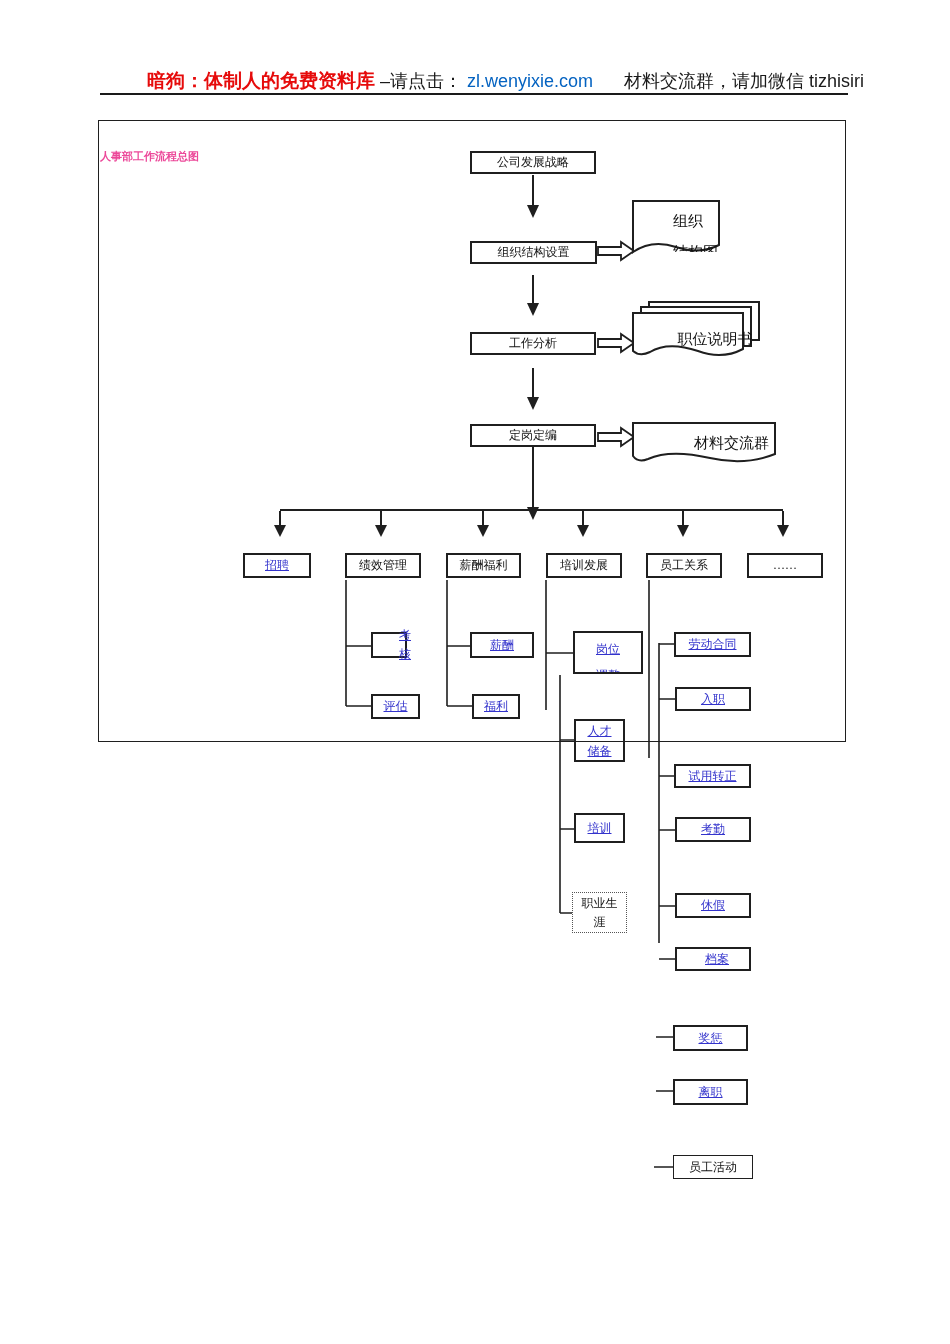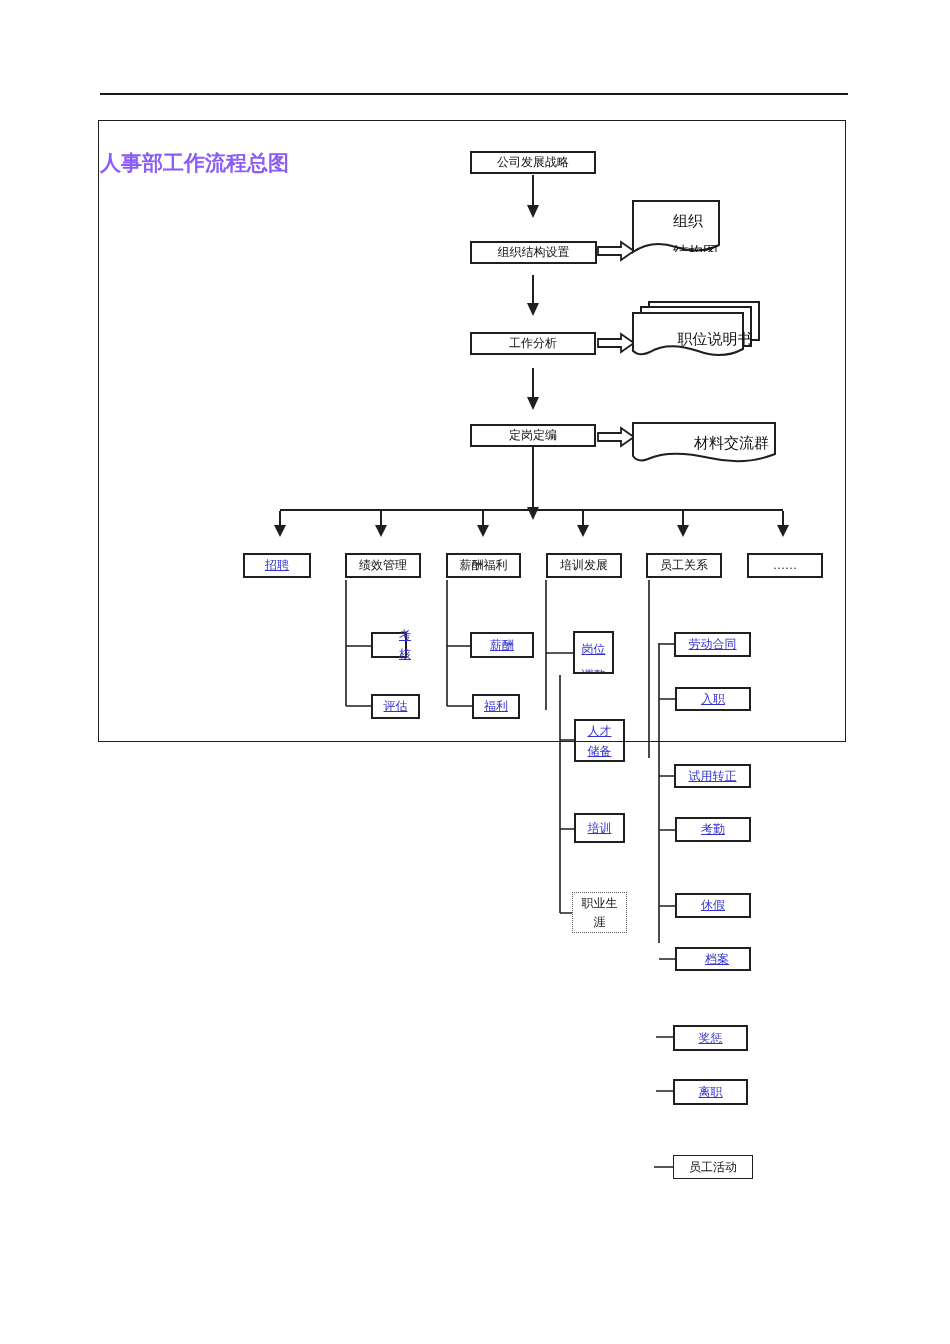--- a/index.html
+++ b/index.html
@@ -8,38 +8,44 @@
   
   .hdr{position:absolute;left:147px;top:68px;width:700px;white-space:nowrap;
        font-family:"Liberation Sans","DejaVu Sans",sans-serif;font-size:18px;color:#1a1a1a;}
   .hdr .red{color:#e60b0b;font-weight:bold;font-size:19px;}
   .hdr .blue{color:#0563c1;}
   .hdr .tail{margin-left:26px;}
   .rule{position:absolute;left:100px;top:93px;width:748px;height:2px;background:#1a1a1a;}
   
   .frame{position:absolute;left:98px;top:120px;width:748px;height:622px;
          border:1.5px solid #1f1f1f;box-sizing:border-box;z-index:3;pointer-events:none;}
-  .title{position:absolute;left:100px;top:149px;font-size:21px;font-weight:bold;color:#8b5cf6;z-index:2;}
+  .title{position:absolute;left:100px;top:149px;font-size:11px;font-weight:bold;color:#ec4899;z-index:2;}
   
   .node{position:absolute;box-sizing:border-box;border:2px solid #1f1f1f;background:#fff;
         display:flex;align-items:center;justify-content:center;text-align:center;
         font-size:12px;line-height:19px;color:#111;z-index:2;}
   .node.thin{border-width:1px;}
   .node.dotted{border:1.5px dotted #555;background:#fff;}
   .node.two{flex-direction:column;overflow:hidden;justify-content:center;}
   .link{color:#3333cc;text-decoration:underline;}
   svg.wires{position:absolute;left:0;top:0;z-index:1;}
   .doc-text{position:absolute;z-index:2;font-size:15px;color:#111;margin-left:27px;}
   .doc-text.center{text-align:center;}
 </style>
 </head>
 <body>
 
 <div class="page">
 
+  <div class="hdr">
+    <span class="red">暗狗：体制人的免费资料库</span>
+    <span>–请点击：</span>
+    <span class="blue">zl.wenyixie.com</span>
+    <span class="tail">材料交流群，请加微信 tizhisiri</span>
+  </div>
   <div class="rule"></div>
 
   <svg class="wires" width="950" height="1344" viewBox="0 0 950 1344">
     <g stroke="#1f1f1f" stroke-width="2" fill="none">
       <path d="M533,175 V205"></path>
       <path d="M533,275 V303"></path>
       <path d="M533,368 V397"></path>
       <path d="M533,447 V507"></path>
       <path d="M280,510 H783"></path>
       <path d="M280,511 V525"></path>
@@ -116,21 +122,21 @@
       <span class="link">评估</span>
     </div>
 
   <div class="node" style="left:470px;top:632px;width:64px;height:26px;">
       <span class="link">薪酬</span>
     </div>
   <div class="node" style="left:472px;top:694px;width:48px;height:25px;">
       <span class="link">福利</span>
     </div>
 
-  <div class="node two" style="left:573px;top:631px;width:41px;height:43px;line-height:26px;justify-content:flex-start;padding-top:3px;">
+  <div class="node two" style="left:573px;top:631px;width:70px;height:43px;line-height:26px;justify-content:flex-start;padding-top:3px;">
     <span class="link">岗位</span>
     <span class="link">调整</span>
   </div>
   <div class="node two" style="left:574px;top:719px;width:51px;height:43px;line-height:20px;">
     <span class="link">人才</span>
     <span class="link">储备</span>
   </div>
   <div class="node" style="left:574px;top:813px;width:51px;height:30px;">
       <span class="link">培训</span>
     </div>

